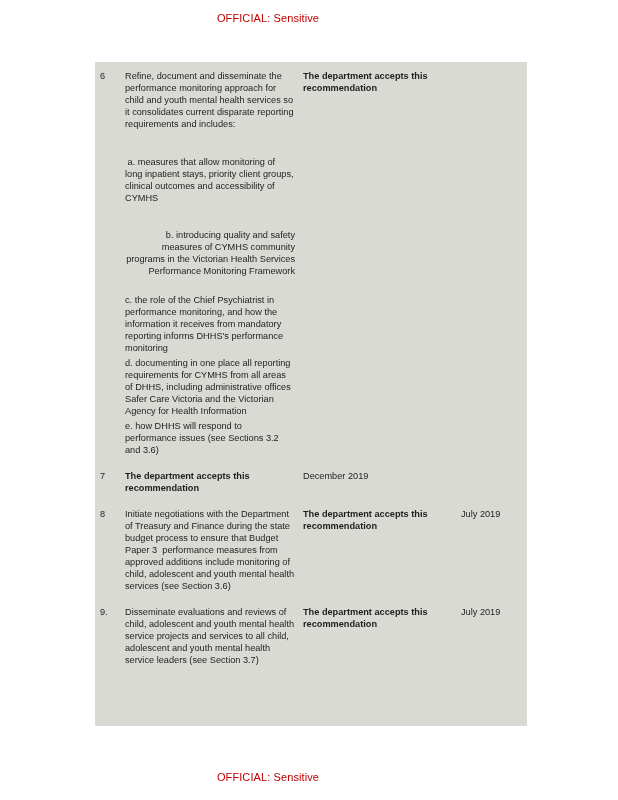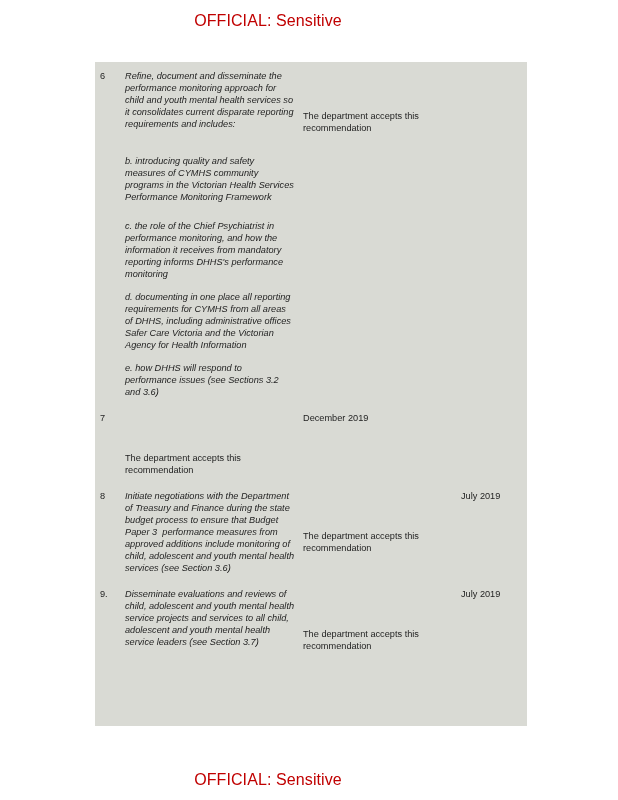--- a/index.html
+++ b/index.html
@@ -10,21 +10,21 @@
     font-family: "Liberation Sans", "DejaVu Sans", sans-serif;
     color: #1e1e1e;
     overflow: hidden;
   }
 
   .classification {
     position: absolute;
     left: 0;
     width: 536px;
     text-align: center;
-    font-size: 16px;
+    font-size: 11px;
     font-weight: 500;
     color: #C00000;
     letter-spacing: 0.1px;
   }
   .classification.top { top: 12px; }
   .classification.bottom { top: 771px; }
 
   .rec-table {
     position: absolute;
     left: 95px;
@@ -41,42 +41,43 @@
     margin-bottom: 14px;
   }
   .rec-row:last-child { margin-bottom: 0; }
 
   .cell {
     font-size: 9.2px;
     line-height: 12px;
     color: #1e1e1e;
   }
   .cell.num { padding-left: 0; }
-  .cell.rec { padding-right: 8px; font-style: italic; }
+  .cell.rec { padding-right: 8px; }
   .cell.rec .para { white-space: pre-wrap; }
-  .cell.resp { padding-right: 14px; font-weight: normal; margin-top: 40px; }
+  .cell.resp { padding-right: 14px; font-weight: bold; }
   .cell.date { white-space: nowrap; }
 
   
   .para.gap-xl { margin-top: 26px; }
-  .para.gap-lg { margin-top: 25px; }
+  .para.gap-lg { margin-top: 25px; text-align: right; }
   .para.gap-md { margin-top: 17px; }
-  .para.gap-sm { margin-top: 11px; }
+  .para.gap-sm { margin-top: 3px; }
 </style>
 </head>
 <body>
 
 <div class="classification top">OFFICIAL: Sensitive</div>
 
 <div class="rec-table">
 
   <div class="rec-row">
     <div class="cell num">6</div>
     <div class="cell rec">
       <div class="para">Refine, document and disseminate the performance monitoring approach for child and youth mental health services so it consolidates current disparate reporting requirements and includes:</div>
+      <div class="para gap-xl"> a. measures that allow monitoring of long inpatient stays, priority client groups, clinical outcomes and accessibility of CYMHS</div>
       <div class="para gap-lg">b. introducing quality and safety measures of CYMHS community programs in the Victorian Health Services Performance Monitoring Framework</div>
       <div class="para gap-md">c. the role of the Chief Psychiatrist in performance monitoring, and how the information it receives from mandatory reporting informs DHHS's performance monitoring</div>
       <div class="para gap-sm">d. documenting in one place all reporting requirements for CYMHS from all areas of DHHS, including administrative offices Safer Care Victoria and the Victorian Agency for Health Information</div>
       <div class="para gap-sm">e. how DHHS will respond to performance issues (see Sections 3.2 and 3.6)</div>
     </div>
     <div class="cell resp">The department accepts this recommendation</div>
   </div>
 
   <div class="rec-row">
     <div class="cell num">7</div>

